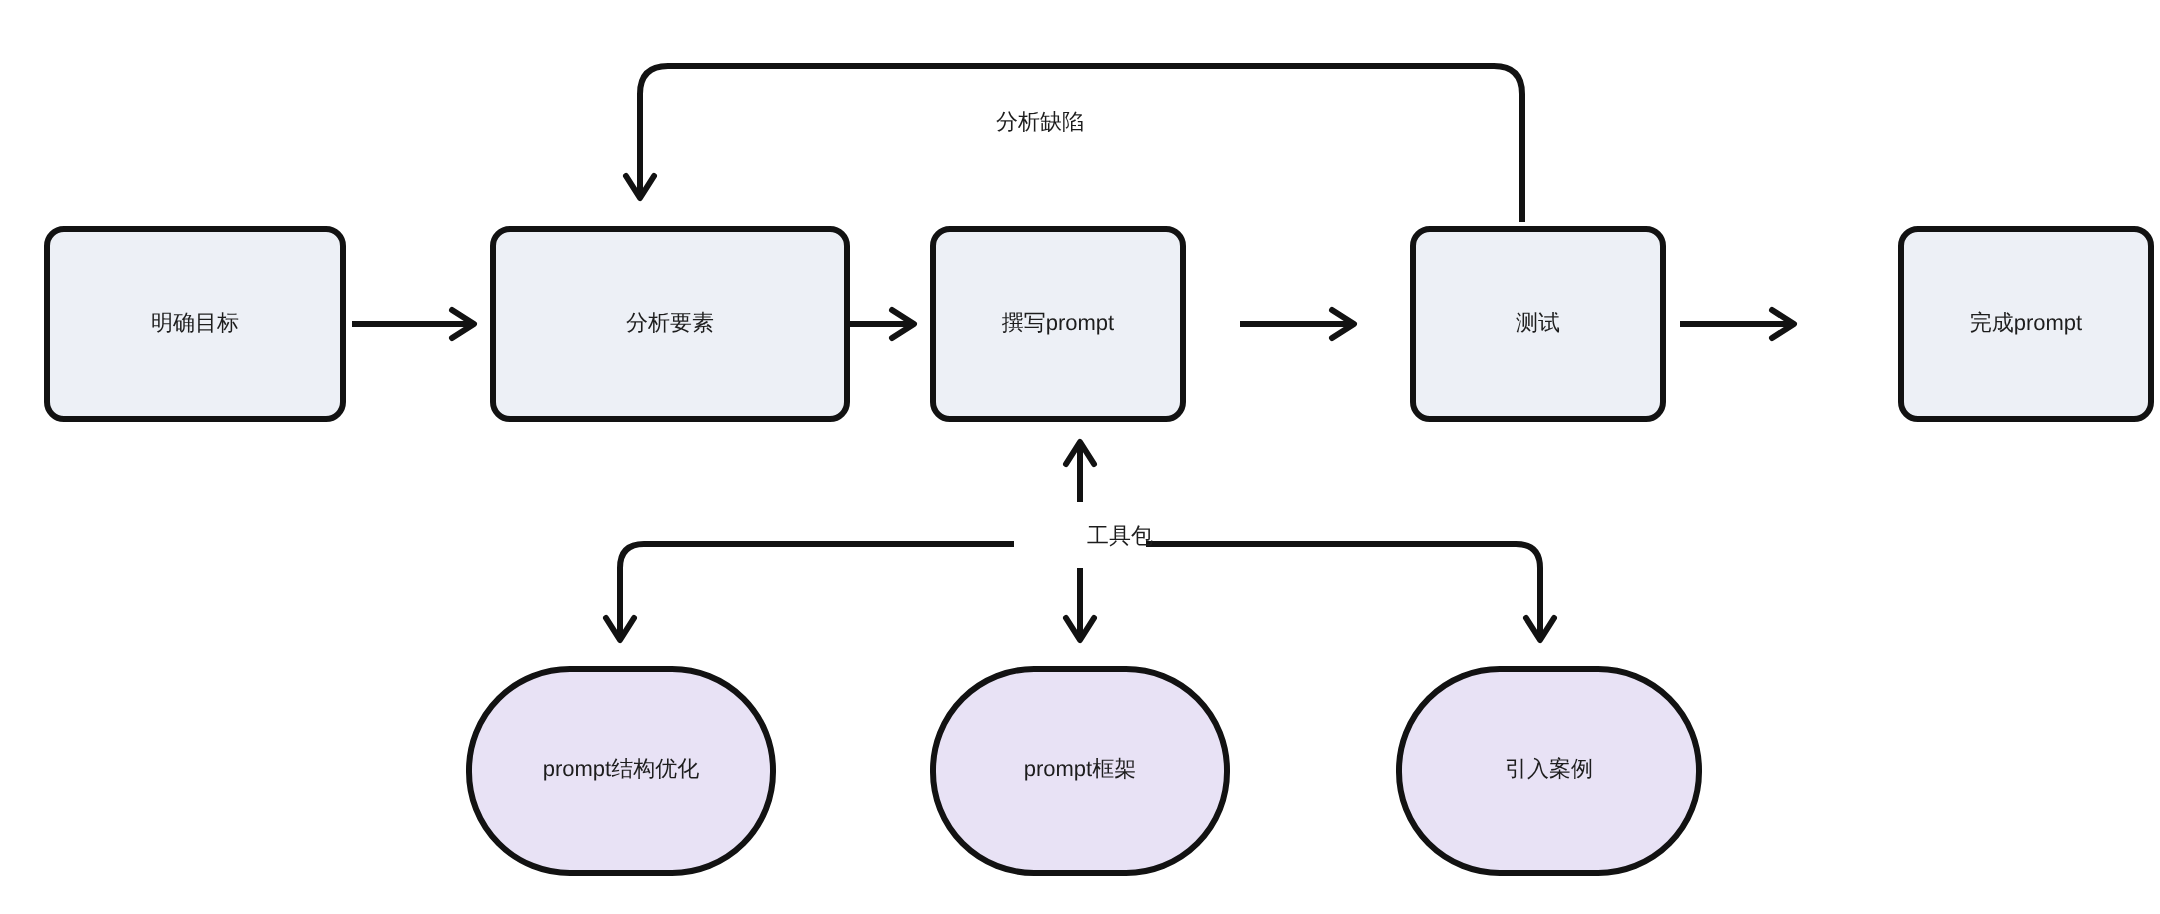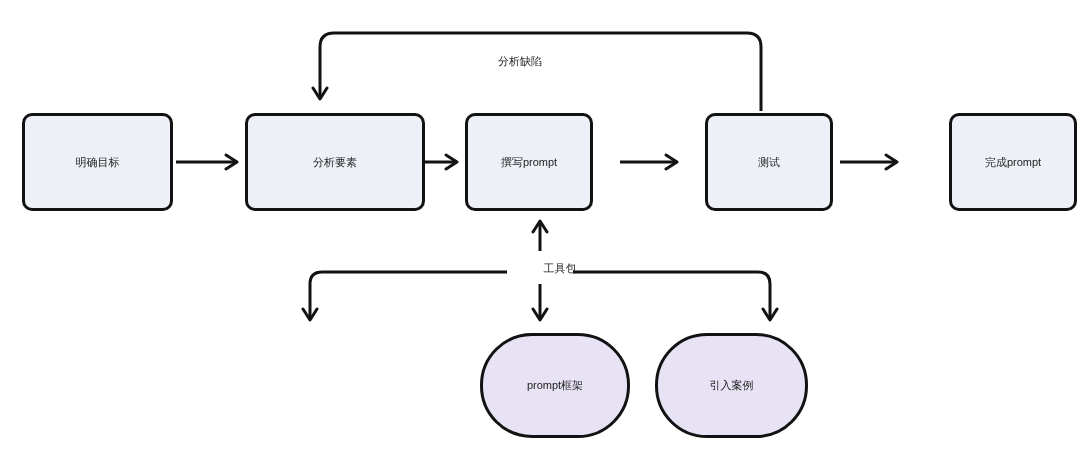--- a/index.html
+++ b/index.html
@@ -99,22 +99,25 @@
   </div>
 
   <div class="node rect" style="left:905px;margin-left:44px;">
     <span>完成prompt</span>
   </div>
 
   <div class="edge-label" style="left:520px;top:61px;">分析缺陷</div>
 
   <div class="edge-label" style="left:560px;top:268px;">工具包</div>
 
+  <div class="node stadium" style="left:233px;width:155px;">
+    <span>prompt结构优化</span>
+  </div>
 
-  <div class="node stadium" style="left:480px;width:150px;">
+  <div class="node stadium" style="left:465px;width:150px;">
     <span>prompt框架</span>
   </div>
 
-  <div class="node stadium" style="left:655px;width:153px;">
+  <div class="node stadium" style="left:698px;width:153px;">
     <span>引入案例</span>
   </div>
 
 </div>
 
 </body></html>

